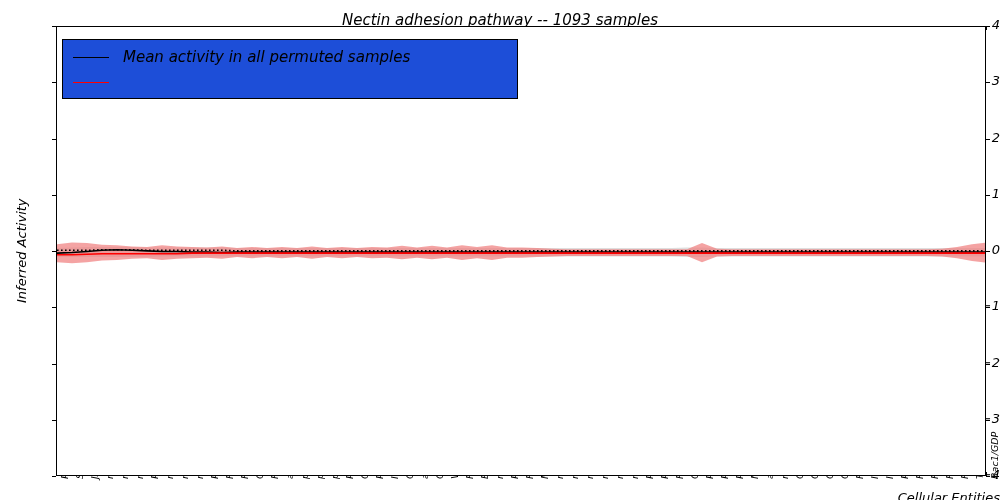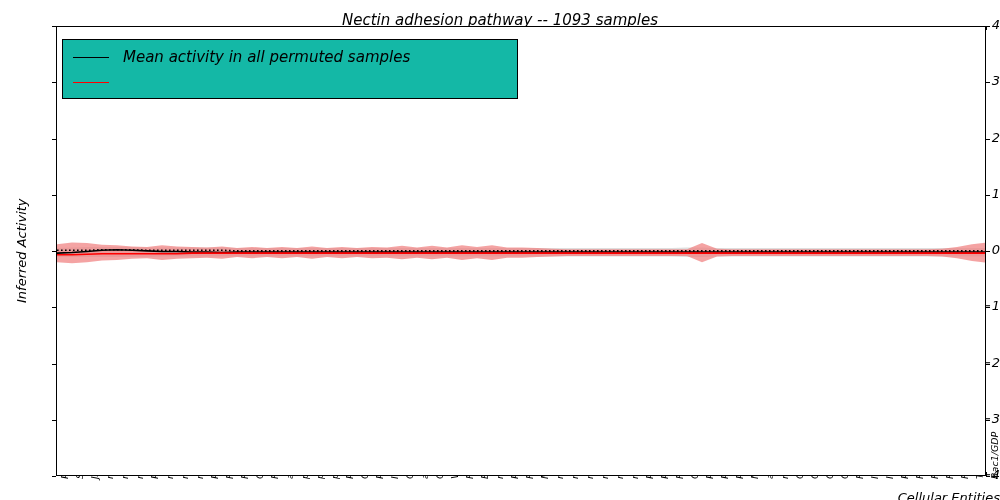--- a/index.html
+++ b/index.html
@@ -68,21 +68,21 @@
     color: #000;
     white-space: nowrap;
     transform: rotate(-90deg);
     transform-origin: left top;
     line-height: 9.5px;
   }
   .legend-box {
     position: absolute;
     box-sizing: border-box;
     border: 1px solid #000;
-    background: #14b8a6;
+    background: #1d4ed8;
     z-index: 40;
   }
   .legend-row {
     position: absolute;
     display: flex;
     align-items: center;
     height: 22px;
   }
   .legend-swatch {
     width: 36px;

